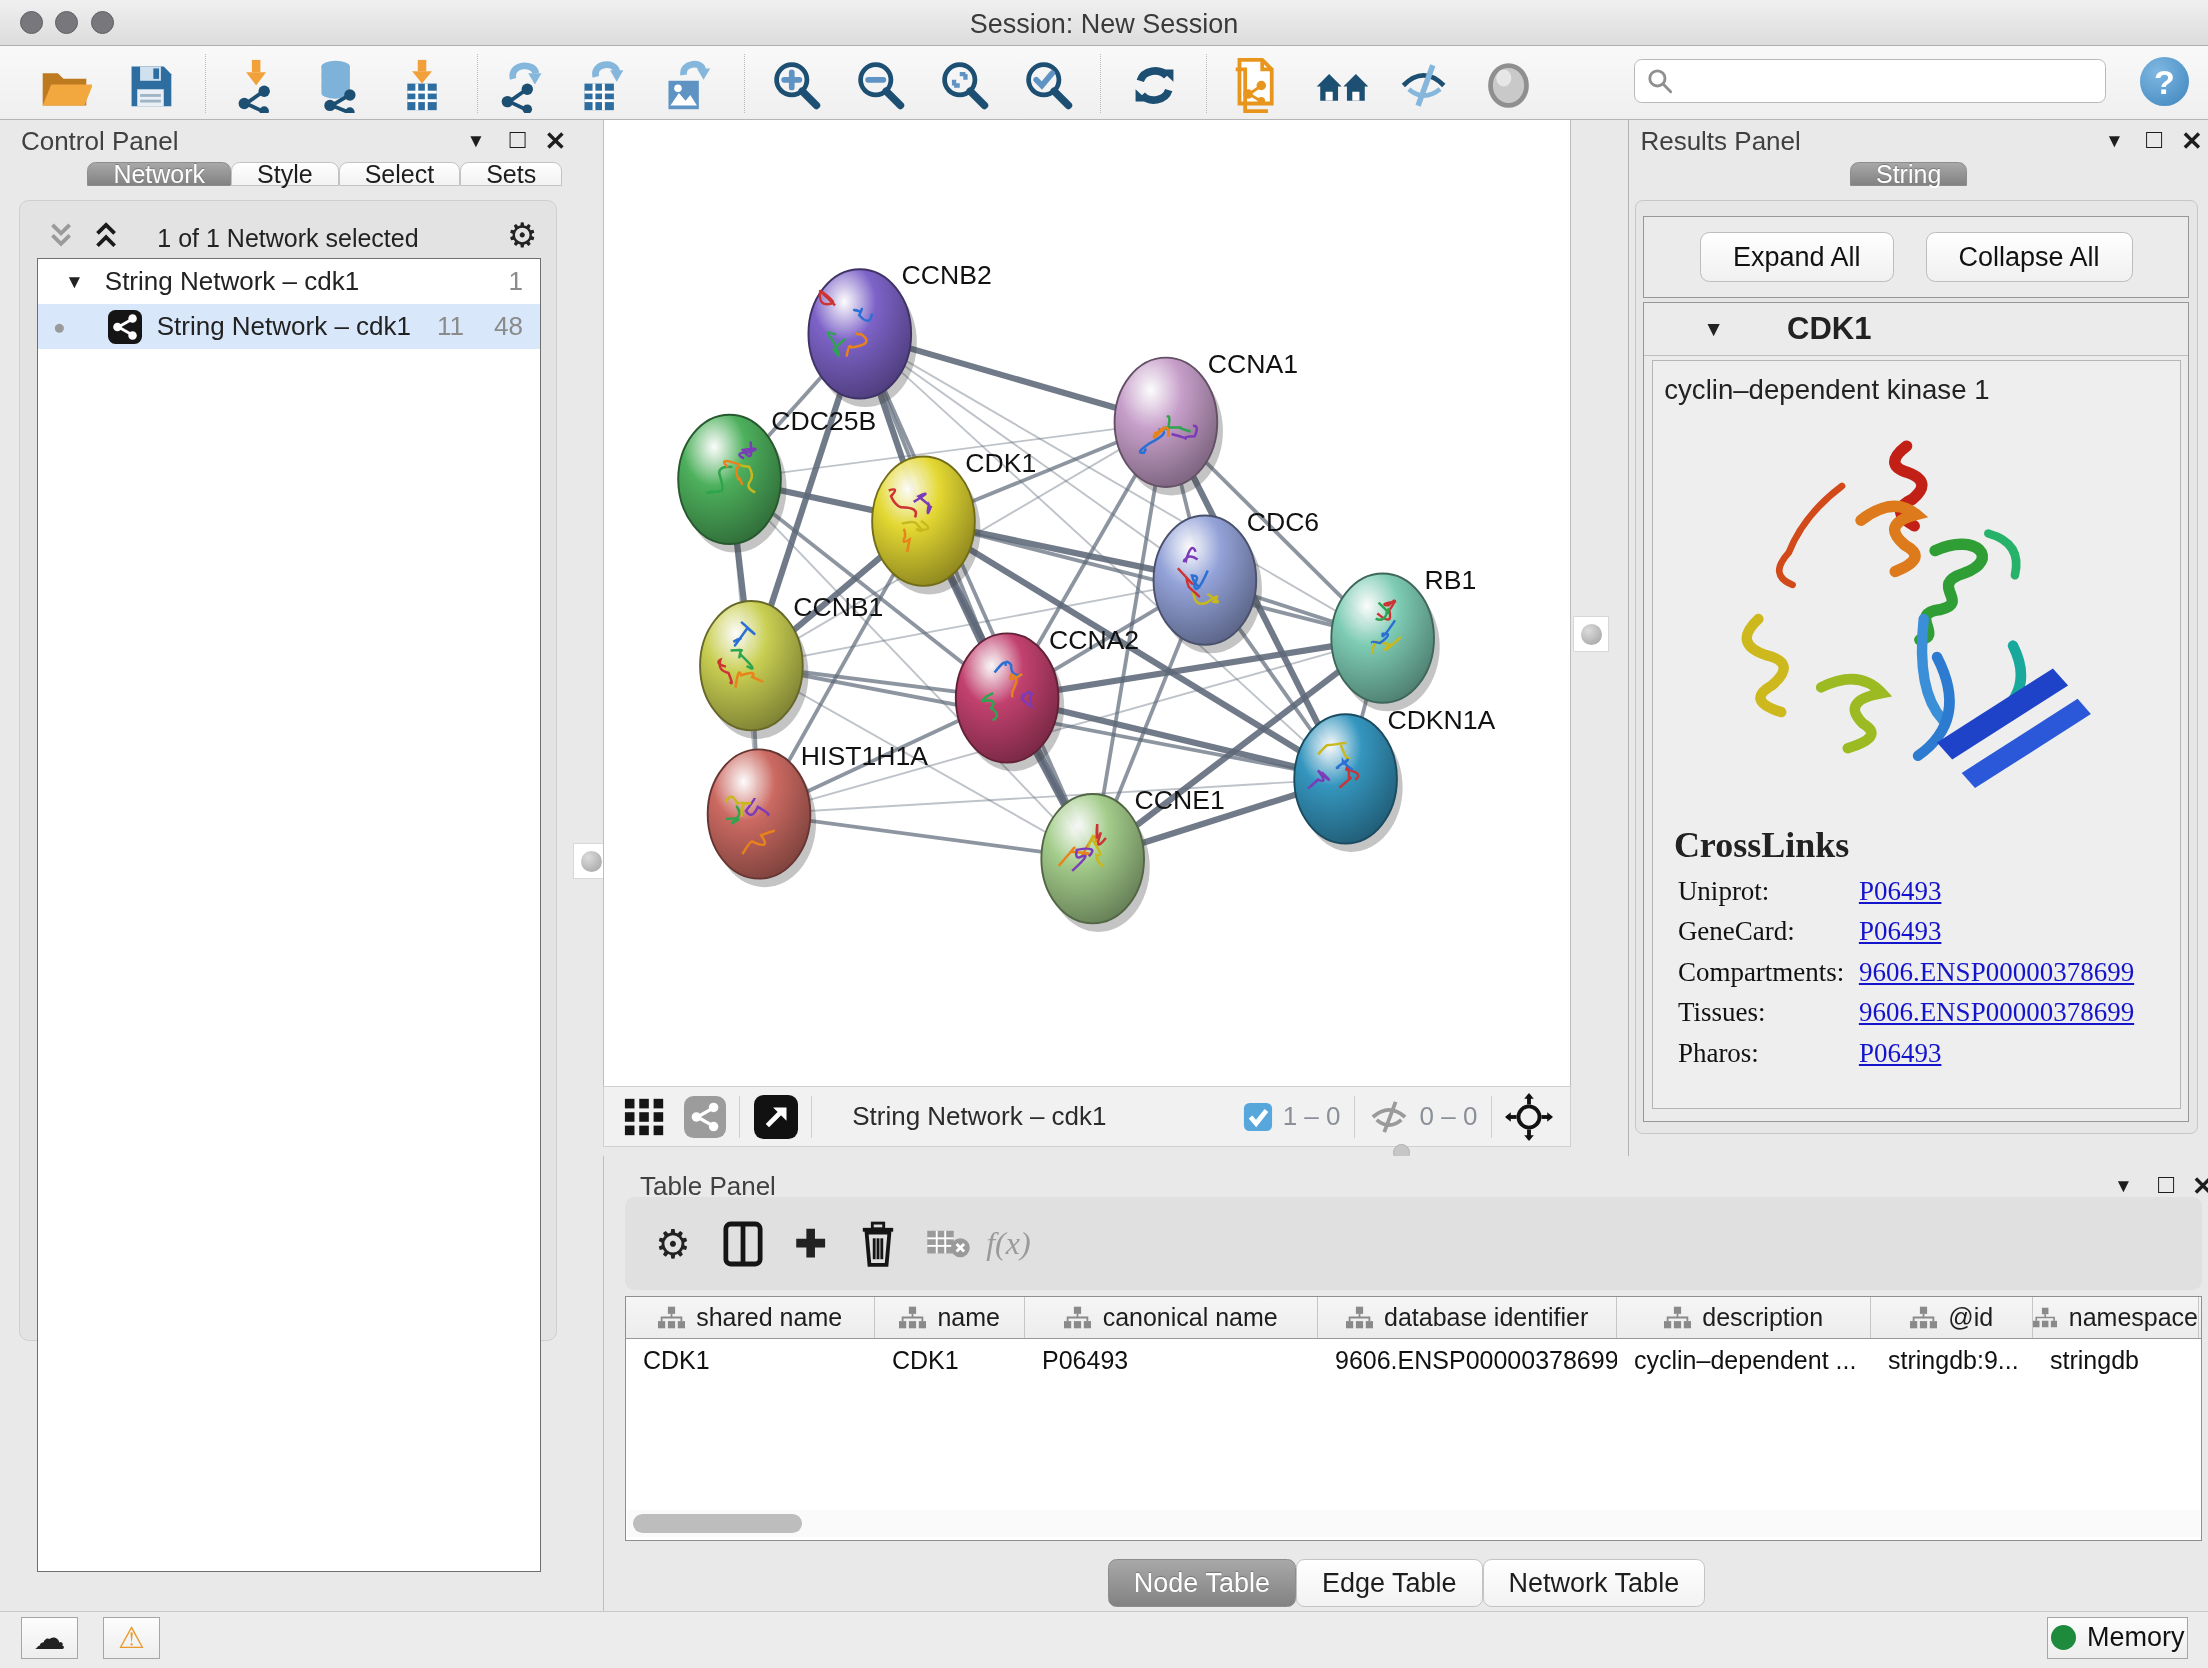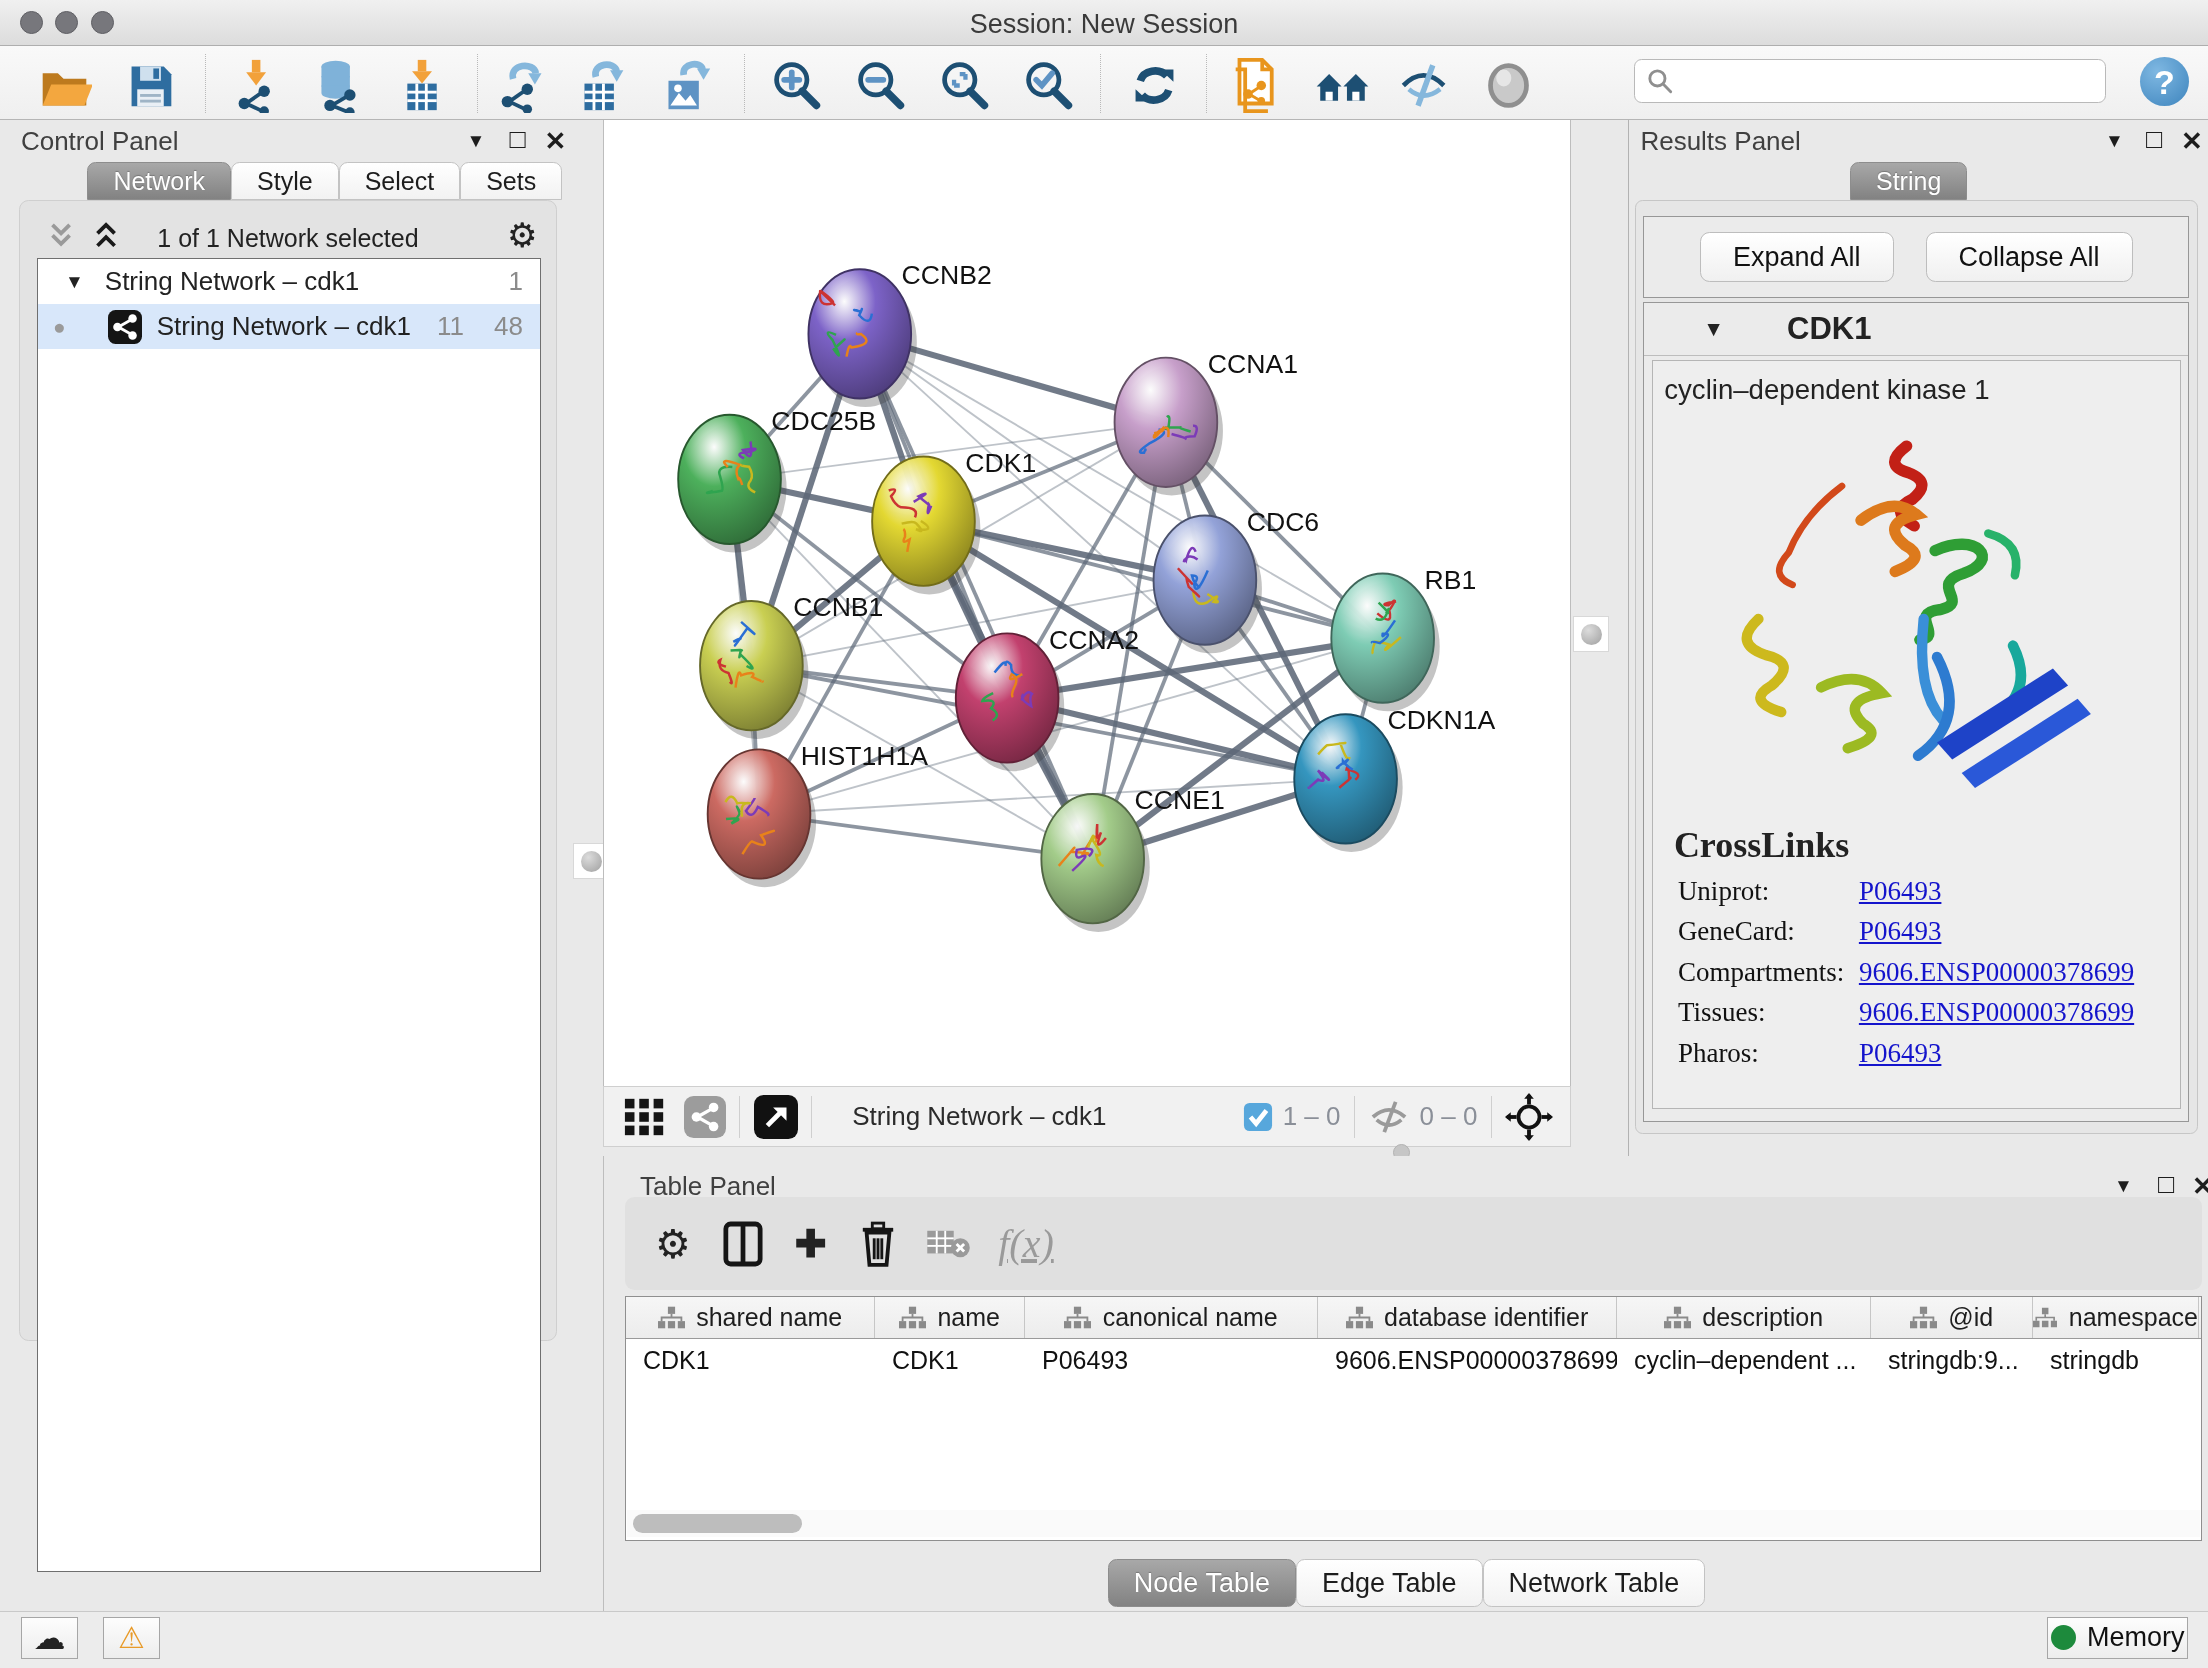--- a/index.html
+++ b/index.html
@@ -21,21 +21,21 @@
   .tsep { top:7.6px; width:0; height:59px; border-left:1.9px dotted #b9b9b9; }
   #search-box { left:1634px; top:13.3px; width:472px; height:44px; background:#fff;
     border:1px solid #b9b9b9; border-radius:7.6px; display:flex; align-items:center; padding-left:11.4px; }
   #help-btn { left:2140px; top:11.4px; width:49px; height:49px; border-radius:50%;
     background:radial-gradient(circle at 35% 30%, #7fb8e2, #3d84bd); color:#fff;
     font-size:34px; font-weight:bold; display:flex; align-items:center; justify-content:center; }
 
   
   .panel-title { font-size:26px; color:#404040; }
   .panel-ctl { font-size:23px; color:#1d1d1d; }
-  .tab { height:38px; padding:0 25px; display:flex; align-items:center; justify-content:center;
+  .tab { height:24px; padding:0 25px; display:flex; align-items:center; justify-content:center;
     font-size:25px; border:1px solid #c3c3c3; background:linear-gradient(#ffffff,#f2f2f2);
     color:#1d1d1d; border-radius:8.6px 8.6px 0 0; cursor:pointer; }
   .tab.sel { background:linear-gradient(#a8a8a8,#828282); color:#fff; border-color:#8d8d8d;
     text-shadow:0 -1px 1px rgba(0,0,0,.25); }
 
   
   #control-panel { left:11.4px; top:120px; width:557px; height:1484px; }
   #cp-tabs { left:76px; top:42px; display:flex; }
   #cp-body { left:7.6px; top:80px; width:538px; height:1141px; background:#e3e3e3;
     border:1px solid #cfcfcf; border-radius:9.5px; }
@@ -83,21 +83,21 @@
   #tp-table { left:21px; top:140px; width:1577px; height:245px; background:#fff; border:1.9px solid #8f8f8f; }
   #tp-header { display:flex; height:42px; background:linear-gradient(#f6f6f6,#ececec); border-bottom:1px solid #9a9a9a; }
   .th { display:flex; align-items:center; justify-content:center; gap:11.4px; font-size:25px; color:#1d1d1d;
     border-right:1px solid #c6c6c6; overflow:hidden; white-space:nowrap; }
   #tp-row { display:flex; height:42px; }
   .td { font-size:25px; color:#111; padding:6.7px 0 0 17px; overflow:hidden; white-space:nowrap; }
   #tp-scroll { left:23px; top:354px; width:1573px; height:27px; background:#fafafa; }
   #tp-thumb { left:5.7px; top:3.8px; width:169px; height:19px; background:#bdbdbd; border-radius:9.5px; }
   #tp-tabs { left:0; top:403px; width:1605px; display:flex; justify-content:center; }
   #tp-tabs .tab { border-radius:8.6px; height:48px; font-size:27px; }
-  #fx-label { font-family:"Liberation Serif", serif; font-style:italic; font-size:40px; color:#9a9a9a; margin-left:25px;text-decoration:underline; }
+  #fx-label { font-family:"Liberation Serif", serif; font-style:italic; font-size:32px; color:#9a9a9a; margin-left:13px; }
 
   
   #statusbar { left:0; top:1611px; width:2208px; height:57px; background:#ececec; border-top:1px solid #c9c9c9; }
   .sb-btn { top:4.8px; height:42px; border:1.9px solid #a6a6a6; background:linear-gradient(#fdfdfd,#ededed);
     display:flex; align-items:center; justify-content:center; }
   #memory-btn { left:2047px; width:141px; gap:11.4px; font-size:27px; color:#111; }
   #memory-dot { width:25px; height:25px; border-radius:50%; background:#1d8a3c; }
 
   .icon-glyph { line-height:1; }
   svg { display:block; }

